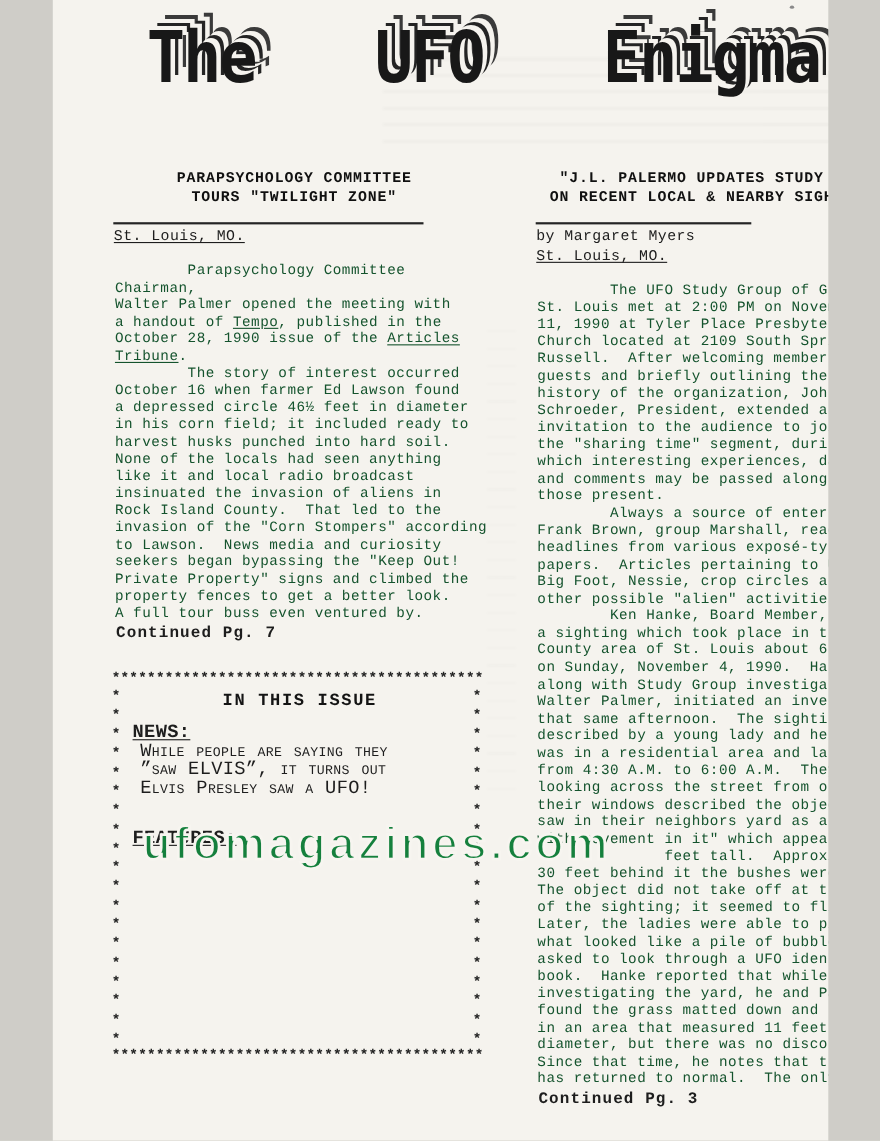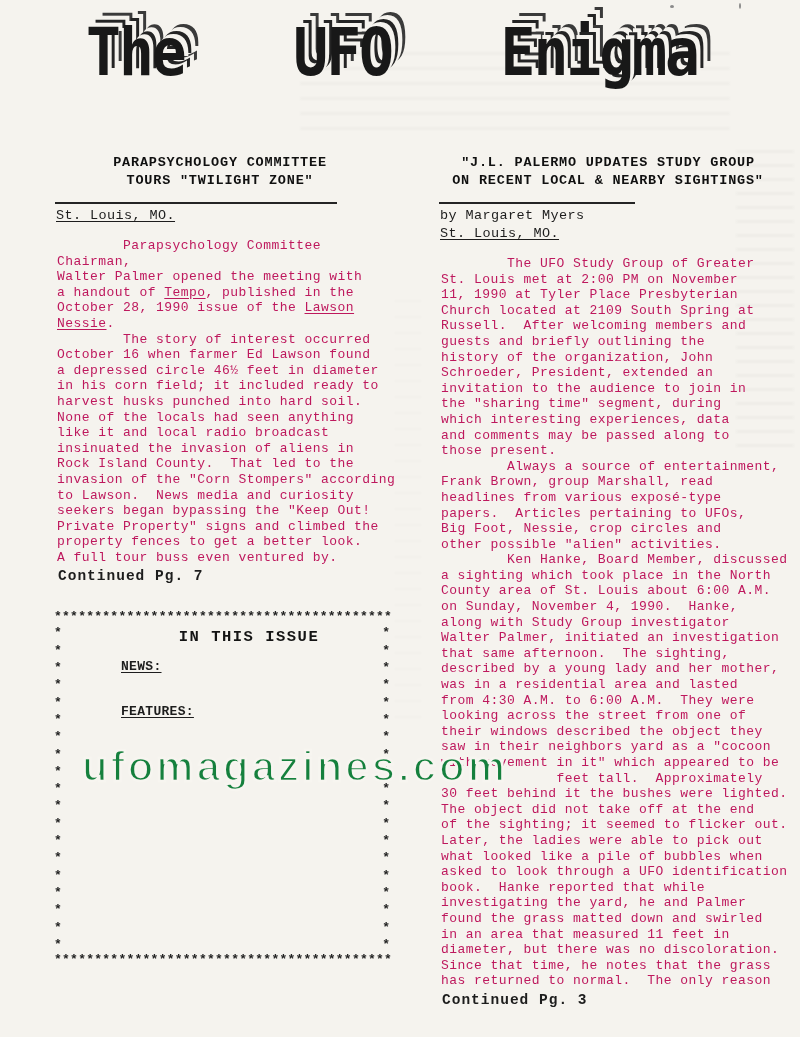--- a/index.html
+++ b/index.html
@@ -1,17 +1,17 @@
 <!DOCTYPE html>
 <html><head>
 <meta charset="utf-8">
 <style>
   html,body{margin:0;padding:0;background:#cfcdc8;}
   .page{
-    position:relative;width:800px;height:1037px;margin:0 auto;
+    position:relative;width:705px;height:1037px;margin:0 auto;
     background:#f5f3ee;overflow:hidden;color:#1d1d1d;
     font-family:"Liberation Mono",monospace;
   }
   
   .ghost{position:absolute;opacity:.6;filter:blur(1.2px);pointer-events:none;}
   .g1{top:52px;left:300px;width:430px;height:78px;
       background:repeating-linear-gradient(180deg,rgba(90,90,90,.06) 0 3px,transparent 3px 15px);}
   .g2{top:150px;left:736px;width:58px;height:300px;
       background:repeating-linear-gradient(180deg,rgba(90,90,90,.07) 0 3px,transparent 3px 14px);}
   .g3{top:300px;left:395px;width:26px;height:420px;
@@ -56,37 +56,37 @@
     text-align:center;font-weight:bold;font-size:13.5px;line-height:17.5px;
     letter-spacing:.8px;color:#101010;margin-top:4px;white-space:pre-line;
   }
   .rule{height:2px;background:#242424;margin-top:13px;}
   .rule.l{width:282px;margin-left:15px;}
   .rule.r{width:196px;margin-left:15px;}
   .byline{font-size:13.5px;line-height:18px;letter-spacing:.4px;margin:3px 0 0 16px;}
   .byline .loc{text-decoration:underline;text-underline-offset:2px;}
   .bodytext{
     font-size:13px;line-height:15.6px;letter-spacing:.45px;
-    white-space:pre-wrap;margin:13px 0 0 17px;color:#be185d;
+    white-space:pre-wrap;margin:13px 0 0 17px;color:#14532d;
   }
   .bodytext u{text-underline-offset:2px;}
   .continued{font-weight:bold;font-size:14.5px;letter-spacing:1px;margin:3px 0 0 18px;}
 
   
   .issue-box{margin:26px 0 0 14px;width:336px;}
   .ast-row{font-weight:bold;font-size:13px;line-height:14px;letter-spacing:.25px;white-space:pre;color:#222;}
   .box-inner{display:flex;}
   .ast-col{font-weight:bold;font-size:13px;line-height:17.3px;white-space:pre;width:11px;color:#222;}
   .ast-col.right{text-align:right;}
-  .box-content{flex:1;padding:2px 2px 0 8px;margin-left:48px;}
+  .box-content{flex:1;padding:2px 2px 0 8px;}
   .box-title{
     text-align:center;font-weight:bold;font-size:15.5px;letter-spacing:1.5px;
     margin:2px 0 12px 0;color:#141414;
   }
-  .entry{display:flex;font-size:13px;line-height:17px;font-variant-caps:small-caps;letter-spacing:.3px;flex-direction:column;}
+  .entry{display:flex;font-size:17px;line-height:17px;font-variant-caps:small-caps;letter-spacing:.3px;flex-direction:column;}
   .entry .label{text-decoration:underline;text-underline-offset:2px;white-space:pre;font-weight:bold;}
   .entry .etext{white-space:pre-wrap;margin-left:7px;}
   .entry.news2{margin-top:15px;padding-left:52px;}
   .entry.features{margin-top:28px;font-family:Liberation Mono, monospace;}
   .plus-more{
     font-size:13.5px;line-height:17px;font-variant-caps:small-caps;
     text-align:center;padding-right:30px;letter-spacing:.3px;
   }
 
   
@@ -121,22 +121,22 @@
     <section class="col-left">
       <h2 class="headline" style="margin:4px 0 0 0;">PARAPSYCHOLOGY COMMITTEE
 TOURS "TWILIGHT ZONE"</h2>
       <div class="rule l"></div>
       <div class="byline">
         <div class="loc">St. Louis, MO.</div>
       </div>
       <div class="bodytext">        Parapsychology Committee Chairman,
 Walter Palmer opened the meeting with
 a handout of <u>Tempo</u>, published in the
-October 28, 1990 issue of the <u>Lawson</u>
-<u>Nessie</u>.
+October 28, 1990 issue of the <u>Articles</u>
+<u>Tribune</u>.
         The story of interest occurred
 October 16 when farmer Ed Lawson found
 a depressed circle 46½ feet in diameter
 in his corn field; it included ready to
 harvest husks punched into hard soil.
 None of the locals had seen anything
 like it and local radio broadcast
 insinuated the invasion of aliens in
 Rock Island County.  That led to the
 invasion of the "Corn Stompers" according
@@ -166,20 +166,23 @@
 *
 *
 *
 *
 *
 *</div>
           <div class="box-content">
             <div class="box-title">IN THIS ISSUE</div>
             <div class="entry">
               <span class="label">NEWS:</span>
+              <span class="etext">While people are saying they
+”saw ELVIS”, it turns out
+Elvis Presley saw a UFO!</span>
             </div>
             <div class="entry features">
               <span class="label">FEATURES:</span>
             </div>
           </div>
           <div class="ast-col right">*
 *
 *
 *
 *

